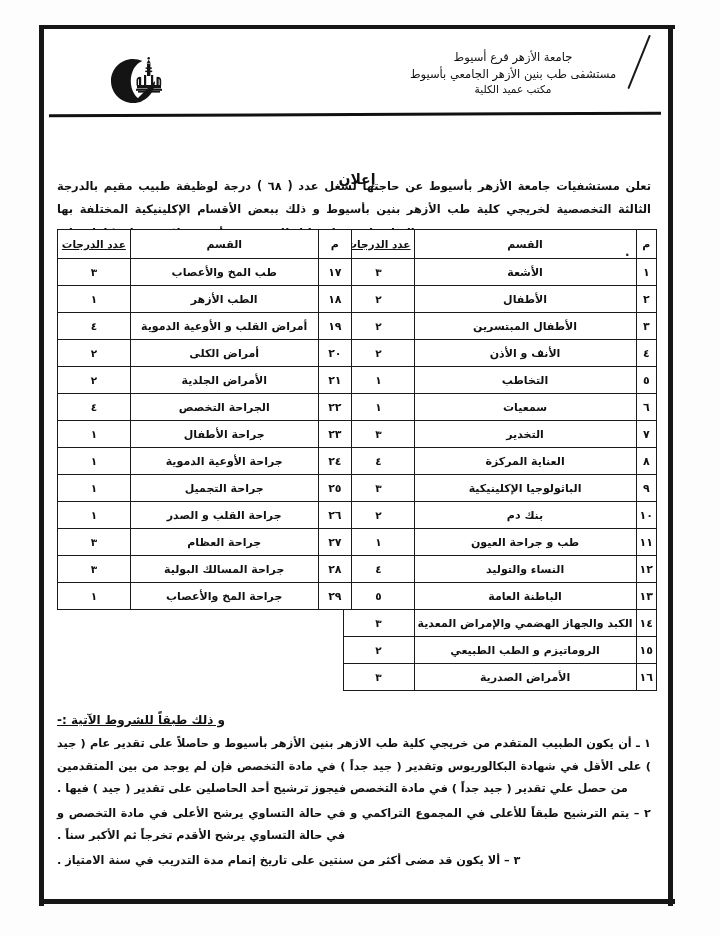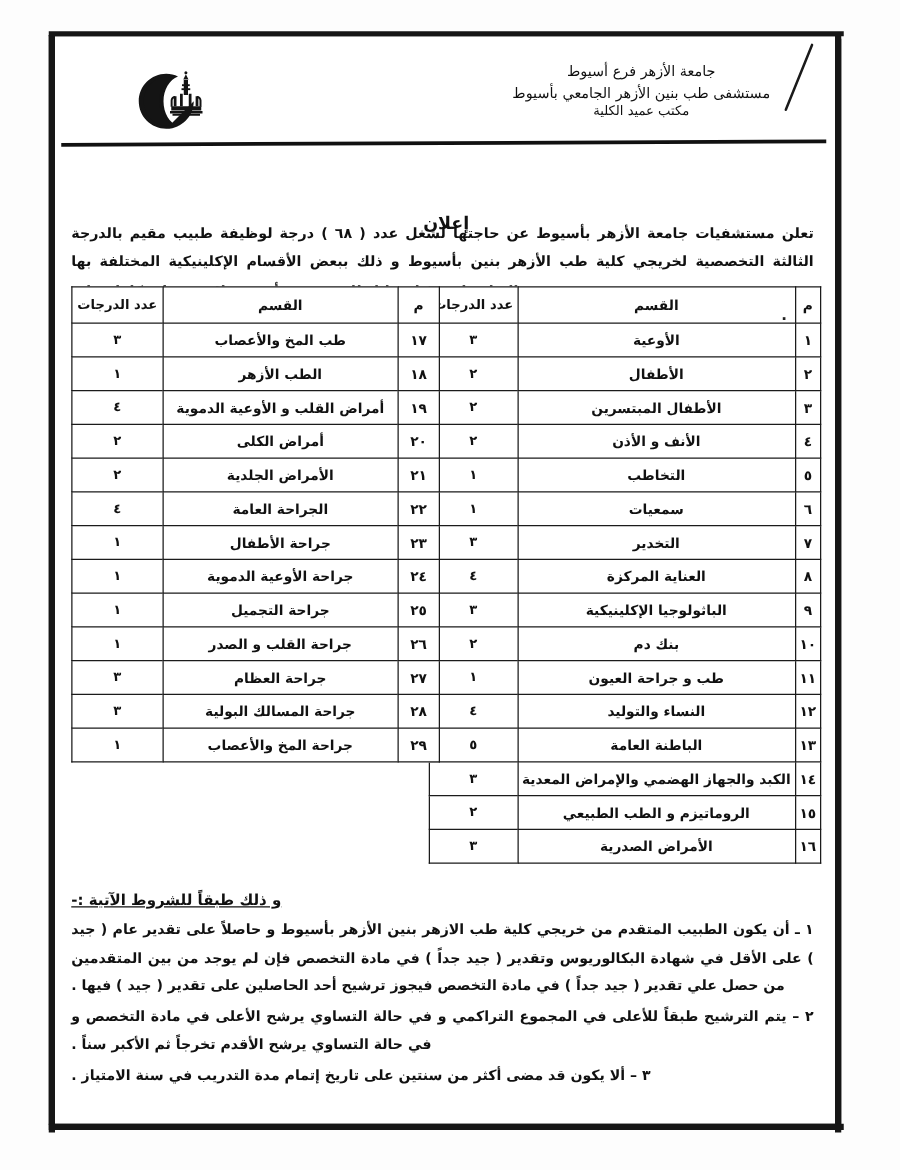--- a/index.html
+++ b/index.html
@@ -96,21 +96,21 @@
   #table-right{right:0;width:295px;}
   #table-right .c-num{width:36px;}
   #table-right .c-dept{width:192px;}
   #table-right .c-deg{width:67px;font-size:10.5px;}
   
   #table-left{left:0;width:295px;}
   #table-left .c-num{width:36px;}
   #table-left .c-dept{width:192px;}
   #table-left .c-deg{width:67px;font-size:10.5px;}
 
-  .hdr-deg{font-size:10px;}
+  .hdr-deg{font-size:10px;text-decoration:underline;}
   .stray-dot{
     position:absolute;font-size:12px;line-height:0;color:#222;
   }
 
   
   #conditions{
     position:absolute;top:684px;right:18px;width:594px;color:#111;
   }
   #cond-title{
     font-size:12px;font-weight:bold;text-align:left;
@@ -184,21 +184,21 @@
       <thead>
         <tr>
           <th class="c-num">م</th>
           <th class="c-dept" style="position: relative;">القسم<span class="stray-dot" style="right: 6px; bottom: 6px;">.</span></th>
           <th class="c-deg hdr-deg">عدد الدرجات</th>
         </tr>
       </thead>
       <tbody id="right-body">
           <tr>
             <td class="c-num">١</td>
-            <td class="c-dept">الأوعية</td>
+            <td class="c-dept">الأشعة</td>
             <td class="c-deg">٣</td>
           </tr>
           <tr>
             <td class="c-num">٢</td>
             <td class="c-dept">الأطفال</td>
             <td class="c-deg">٢</td>
           </tr>
           <tr>
             <td class="c-num">٣</td>
             <td class="c-dept">الأطفال المبتسرين</td>
@@ -301,21 +301,21 @@
             <td class="c-dept">أمراض الكلى</td>
             <td class="c-deg">٢</td>
           </tr>
           <tr>
             <td class="c-num">٢١</td>
             <td class="c-dept">الأمراض الجلدية</td>
             <td class="c-deg">٢</td>
           </tr>
           <tr>
             <td class="c-num">٢٢</td>
-            <td class="c-dept">الجراحة العامة</td>
+            <td class="c-dept">الجراحة التخصص</td>
             <td class="c-deg">٤</td>
           </tr>
           <tr>
             <td class="c-num">٢٣</td>
             <td class="c-dept">جراحة الأطفال</td>
             <td class="c-deg">١</td>
           </tr>
           <tr>
             <td class="c-num">٢٤</td>
             <td class="c-dept">جراحة الأوعية الدموية</td>

